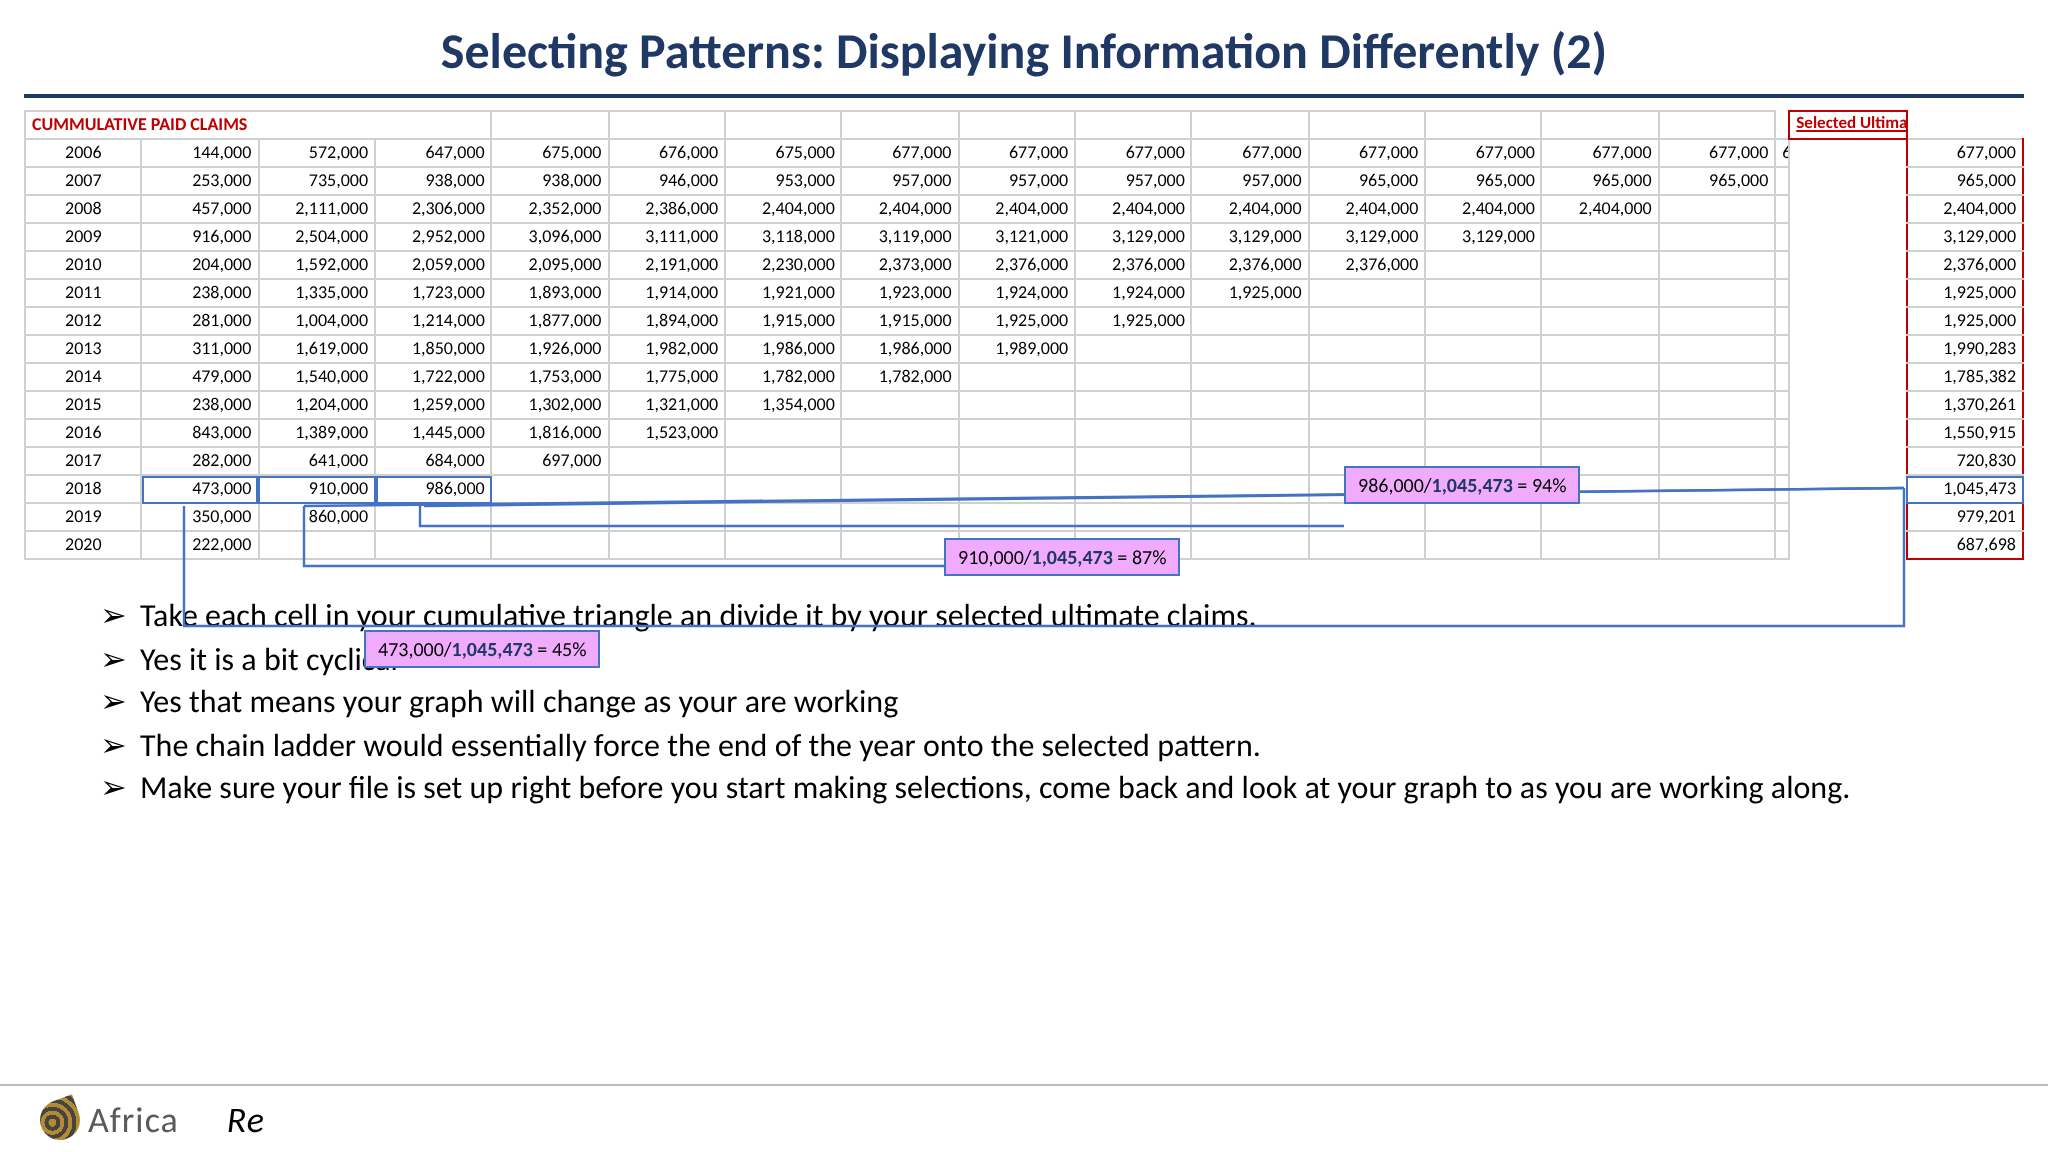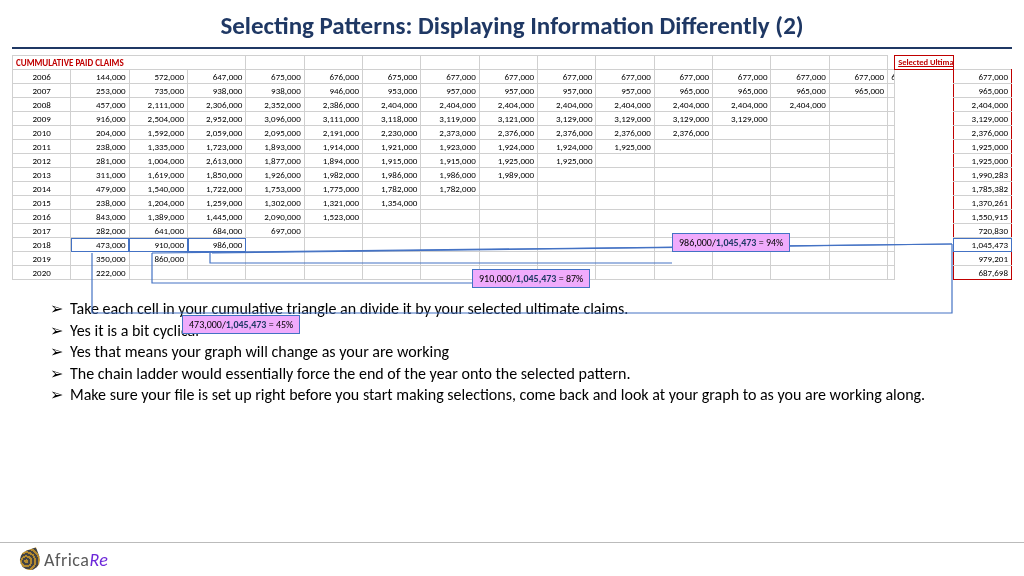--- a/index.html
+++ b/index.html
@@ -28,21 +28,21 @@
   .bullets { margin: 18px 40px 0 50px; font-size: 16px; color: #000; }
   .bullets li { list-style: none; position: relative; padding-left: 20px; line-height: 1.35; }
   .bullets li::before { content: "➢"; position: absolute; left: 0; color: #000; }
   .footer { position: absolute; bottom: 0; left: 0; right: 0; height: 34px; border-top: 1px solid #bbb; display: flex; align-items: center; justify-content: space-between; padding: 0 20px; }
   .logo { display: flex; align-items: center; gap: 4px; }
   .logo-mark { width: 20px; height: 20px; background:
      repeating-radial-gradient(circle at 30% 50%, #b58a2e 0 2px, #444 2px 4px);
      border-radius: 50% 0 50% 50%; transform: rotate(-20deg); }
   .logo-text { font-size: 18px; font-weight: 500; letter-spacing: .5px; }
   .logo-text .a1 { color: #5a5a5a; }
-  .logo-text .re { color: #6d28d9; font-style: italic; }
+  .logo-text .re { color: #000000; font-style: italic; margin-left: 24px; }
   .foot-right { display: flex; align-items: center; gap: 18px; }
   .foot-box { border: 1px solid #999; padding: 2px 10px; font-size: 10px; color: #666; }
   .pagenum { font-size: 15px; color: #222; }
 </style>
 </head>
 <body>
 
 <div class="title">Selecting Patterns: Displaying Information Differently (2)</div>
 <div class="hr"></div>
 
@@ -182,21 +182,21 @@
           <td></td>
           <td></td>
           <td></td>
           <td style="border: none;"></td>
           <td class="ult-cell">1,925,000</td>
         </tr>
         <tr>
           <td class="year">2012</td>
           <td>281,000</td>
           <td>1,004,000</td>
-          <td>2,613,000</td>
+          <td>1,214,000</td>
           <td>1,877,000</td>
           <td>1,894,000</td>
           <td>1,915,000</td>
           <td>1,915,000</td>
           <td>1,925,000</td>
           <td>1,925,000</td>
           <td></td>
           <td></td>
           <td></td>
           <td></td>
@@ -263,21 +263,21 @@
           <td></td>
           <td></td>
           <td style="border: none;"></td>
           <td class="ult-cell">1,370,261</td>
         </tr>
         <tr>
           <td class="year">2016</td>
           <td>843,000</td>
           <td>1,389,000</td>
           <td>1,445,000</td>
-          <td>2,090,000</td>
+          <td>1,816,000</td>
           <td>1,523,000</td>
           <td></td>
           <td></td>
           <td></td>
           <td></td>
           <td></td>
           <td></td>
           <td></td>
           <td></td>
           <td></td>

